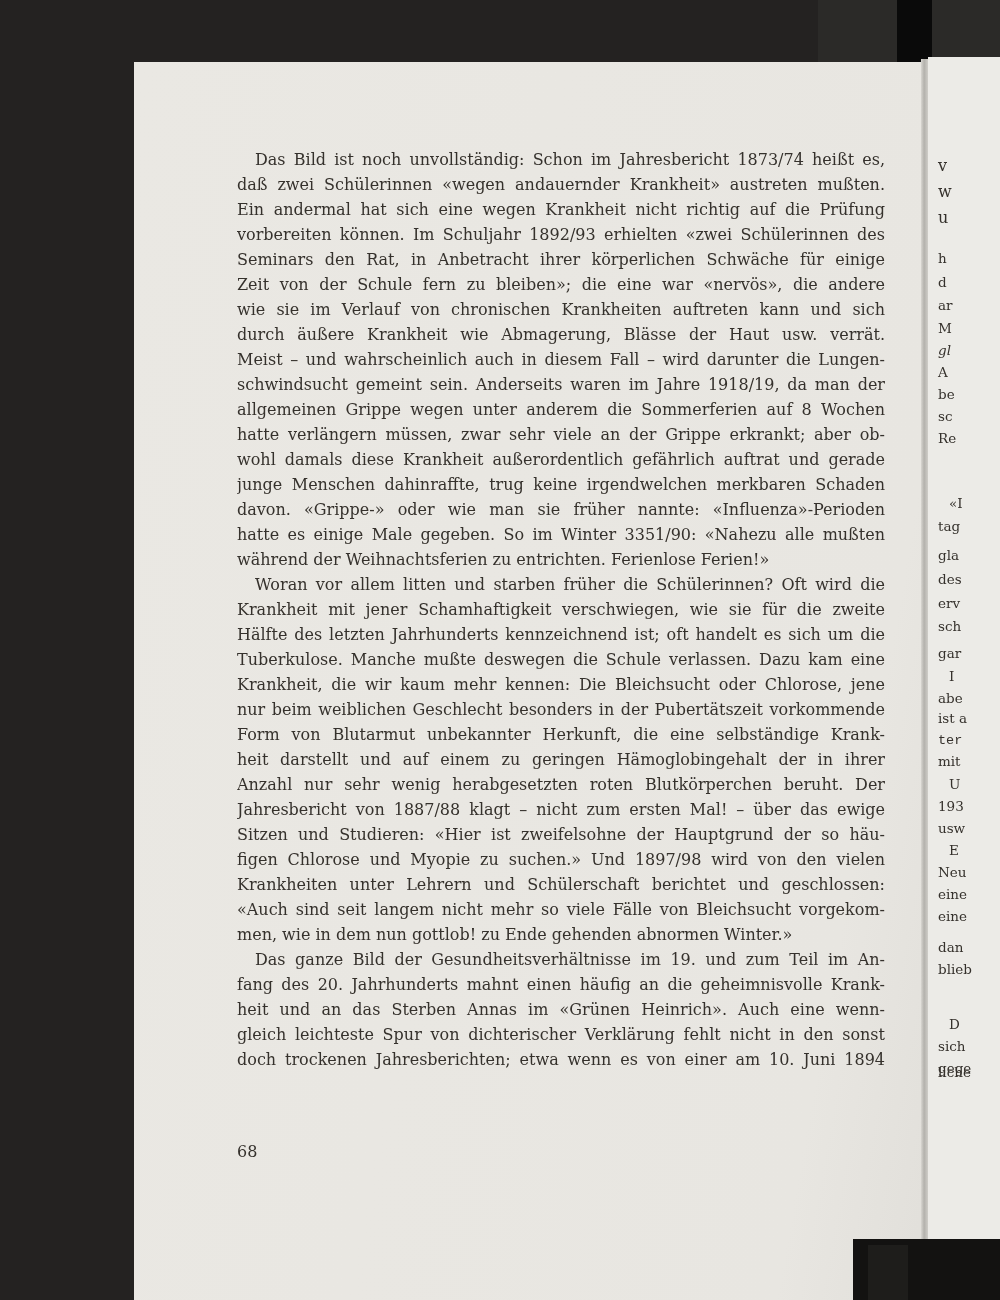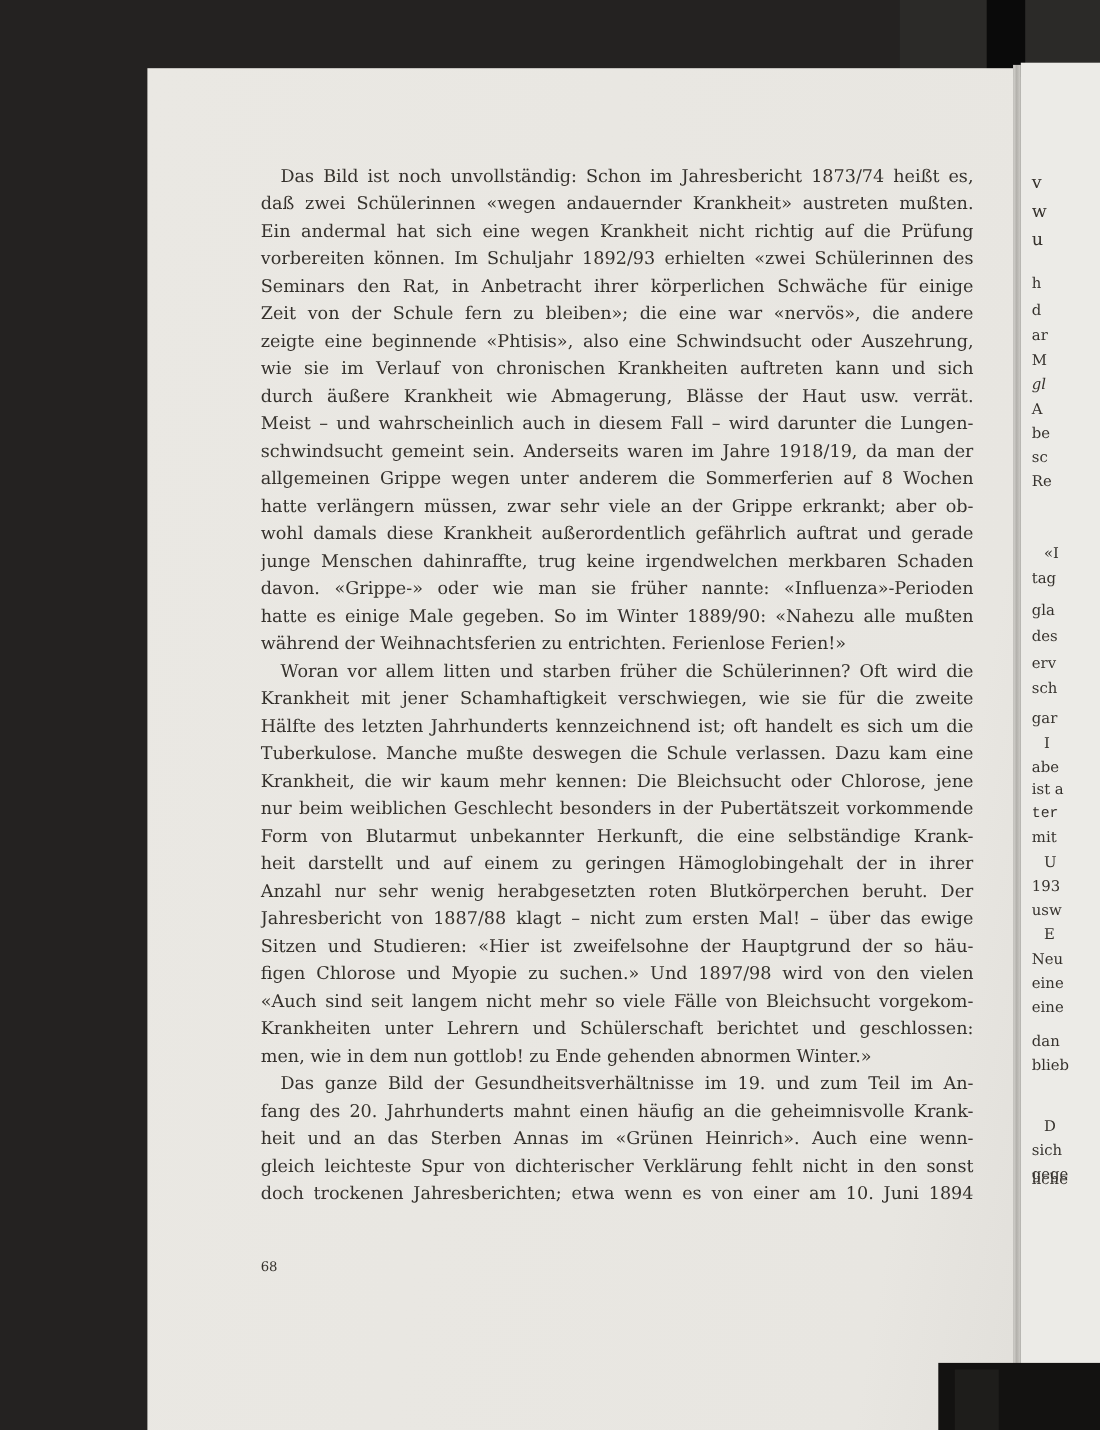--- a/index.html
+++ b/index.html
@@ -52,21 +52,21 @@
     text-justify:inter-word;
   }
   .line{
     height:25px;overflow:hidden;
     text-align:justify;text-align-last:justify;
   }
   .line.end{text-align-last:left;}
   .line.ind{text-indent:18px;}
   .page-num{
     position:absolute;left:103px;top:1077px;
-    color:var(--ink);font-size:12px;line-height:25px;
+    color:var(--ink);font-size:16px;line-height:25px;
   }
   .frag{
     position:absolute;left:10px;color:var(--ink);
     line-height:1.15;white-space:pre;
   }
   .frag.body{font-size:16px;}
   .frag.small{font-size:13.5px;}
   .frag.ind{left:21px;}
 </style>
 </head>
@@ -76,46 +76,45 @@
   <div class="top-right-shade"></div>
   <div class="ribbon"></div>
   <div class="left-page">
     <div class="text-block">
         <div class="line ind">Das Bild ist noch unvollständig: Schon im Jahresbericht 1873/74 heißt es,</div>
         <div class="line">daß zwei Schülerinnen «wegen andauernder Krankheit» austreten mußten.</div>
         <div class="line">Ein andermal hat sich eine wegen Krankheit nicht richtig auf die Prüfung</div>
         <div class="line">vorbereiten können. Im Schuljahr 1892/93 erhielten «zwei Schülerinnen des</div>
         <div class="line">Seminars den Rat, in Anbetracht ihrer körperlichen Schwäche für einige</div>
         <div class="line">Zeit von der Schule fern zu bleiben»; die eine war «nervös», die andere</div>
-        <div class="line">zeigte eine beginnende «Phtisis», also eine Schwindsucht oder Auszehrung,</div>
         <div class="line">wie sie im Verlauf von chronischen Krankheiten auftreten kann und sich</div>
         <div class="line">durch äußere Krankheit wie Abmagerung, Blässe der Haut usw. verrät.</div>
         <div class="line">Meist – und wahrscheinlich auch in diesem Fall – wird darunter die Lungen-</div>
         <div class="line">schwindsucht gemeint sein. Anderseits waren im Jahre 1918/19, da man der</div>
         <div class="line">allgemeinen Grippe wegen unter anderem die Sommerferien auf 8 Wochen</div>
         <div class="line">hatte verlängern müssen, zwar sehr viele an der Grippe erkrankt; aber ob-</div>
         <div class="line">wohl damals diese Krankheit außerordentlich gefährlich auftrat und gerade</div>
         <div class="line">junge Menschen dahinraffte, trug keine irgendwelchen merkbaren Schaden</div>
         <div class="line">davon. «Grippe-» oder wie man sie früher nannte: «Influenza»-Perioden</div>
-        <div class="line">hatte es einige Male gegeben. So im Winter 1889/90: «Nahezu alle mußten</div>
+        <div class="line">hatte es einige Male gegeben. So im Winter 3351/90: «Nahezu alle mußten</div>
         <div class="line end">während der Weihnachtsferien zu entrichten. Ferienlose Ferien!»</div>
         <div class="line ind">Woran vor allem litten und starben früher die Schülerinnen? Oft wird die</div>
         <div class="line">Krankheit mit jener Schamhaftigkeit verschwiegen, wie sie für die zweite</div>
         <div class="line">Hälfte des letzten Jahrhunderts kennzeichnend ist; oft handelt es sich um die</div>
         <div class="line">Tuberkulose. Manche mußte deswegen die Schule verlassen. Dazu kam eine</div>
         <div class="line">Krankheit, die wir kaum mehr kennen: Die Bleichsucht oder Chlorose, jene</div>
         <div class="line">nur beim weiblichen Geschlecht besonders in der Pubertätszeit vorkommende</div>
         <div class="line">Form von Blutarmut unbekannter Herkunft, die eine selbständige Krank-</div>
         <div class="line">heit darstellt und auf einem zu geringen Hämoglobingehalt der in ihrer</div>
         <div class="line">Anzahl nur sehr wenig herabgesetzten roten Blutkörperchen beruht. Der</div>
         <div class="line">Jahresbericht von 1887/88 klagt – nicht zum ersten Mal! – über das ewige</div>
         <div class="line">Sitzen und Studieren: «Hier ist zweifelsohne der Hauptgrund der so häu-</div>
         <div class="line">figen Chlorose und Myopie zu suchen.» Und 1897/98 wird von den vielen</div>
+        <div class="line">Krankheiten unter Lehrern und Schülerschaft berichtet und geschlossen:</div>
         <div class="line">«Auch sind seit langem nicht mehr so viele Fälle von Bleichsucht vorgekom-</div>
-        <div class="line">Krankheiten unter Lehrern und Schülerschaft berichtet und geschlossen:</div>
         <div class="line end">men, wie in dem nun gottlob! zu Ende gehenden abnormen Winter.»</div>
         <div class="line ind">Das ganze Bild der Gesundheitsverhältnisse im 19. und zum Teil im An-</div>
         <div class="line">fang des 20. Jahrhunderts mahnt einen häufig an die geheimnisvolle Krank-</div>
         <div class="line">heit und an das Sterben Annas im «Grünen Heinrich». Auch eine wenn-</div>
         <div class="line">gleich leichteste Spur von dichterischer Verklärung fehlt nicht in den sonst</div>
         <div class="line">doch trockenen Jahresberichten; etwa wenn es von einer am 10. Juni 1894</div>
       </div>
     <div class="page-num">68</div>
   </div>
   <div class="gutter"></div>

